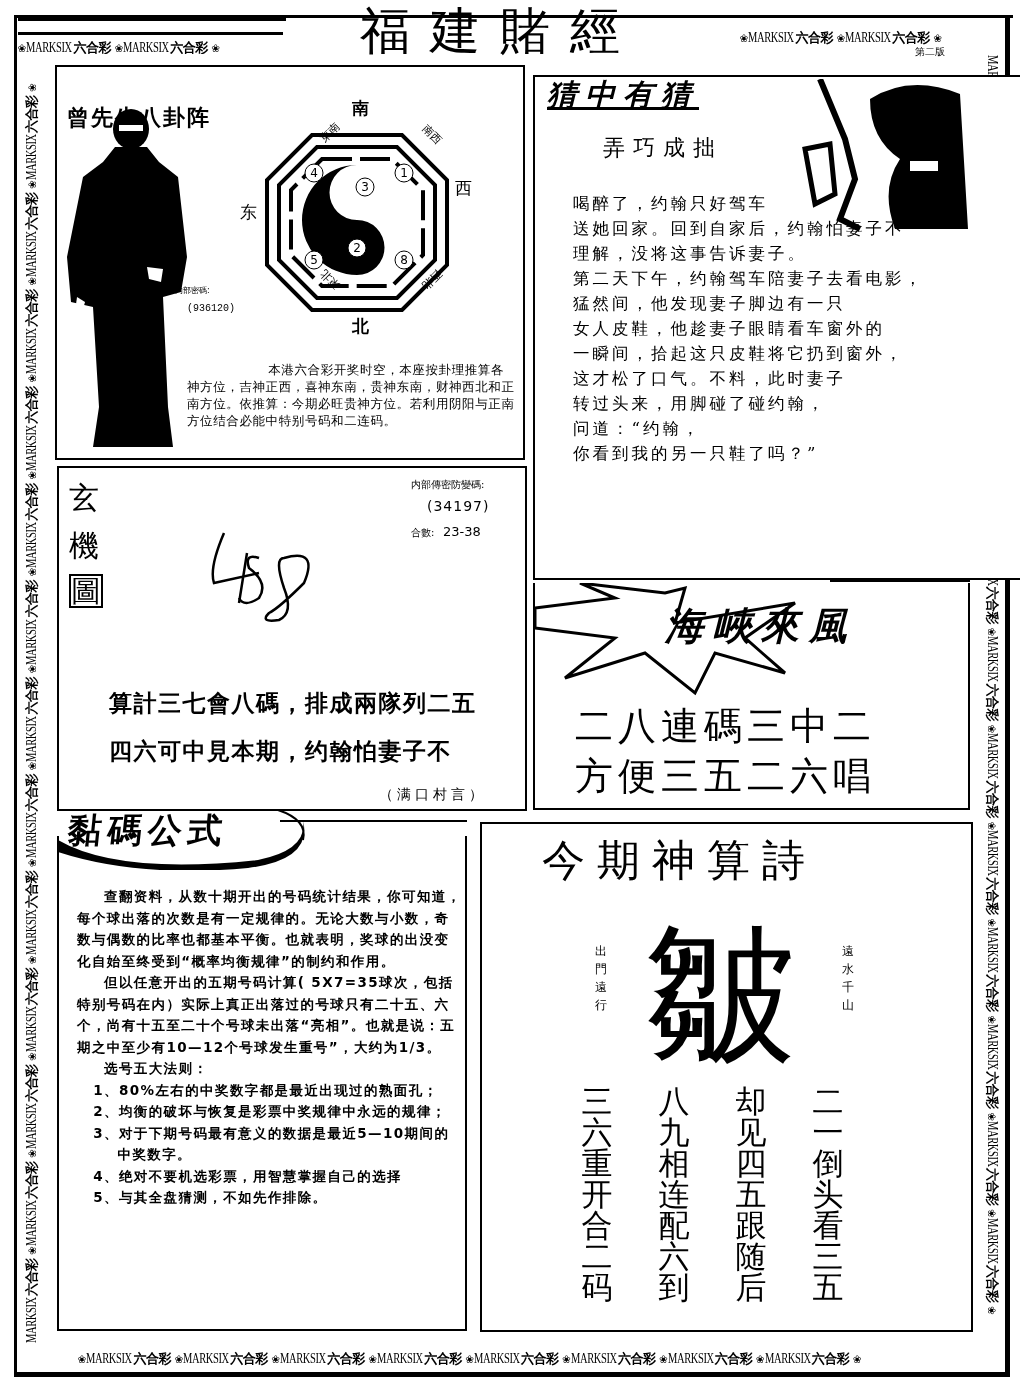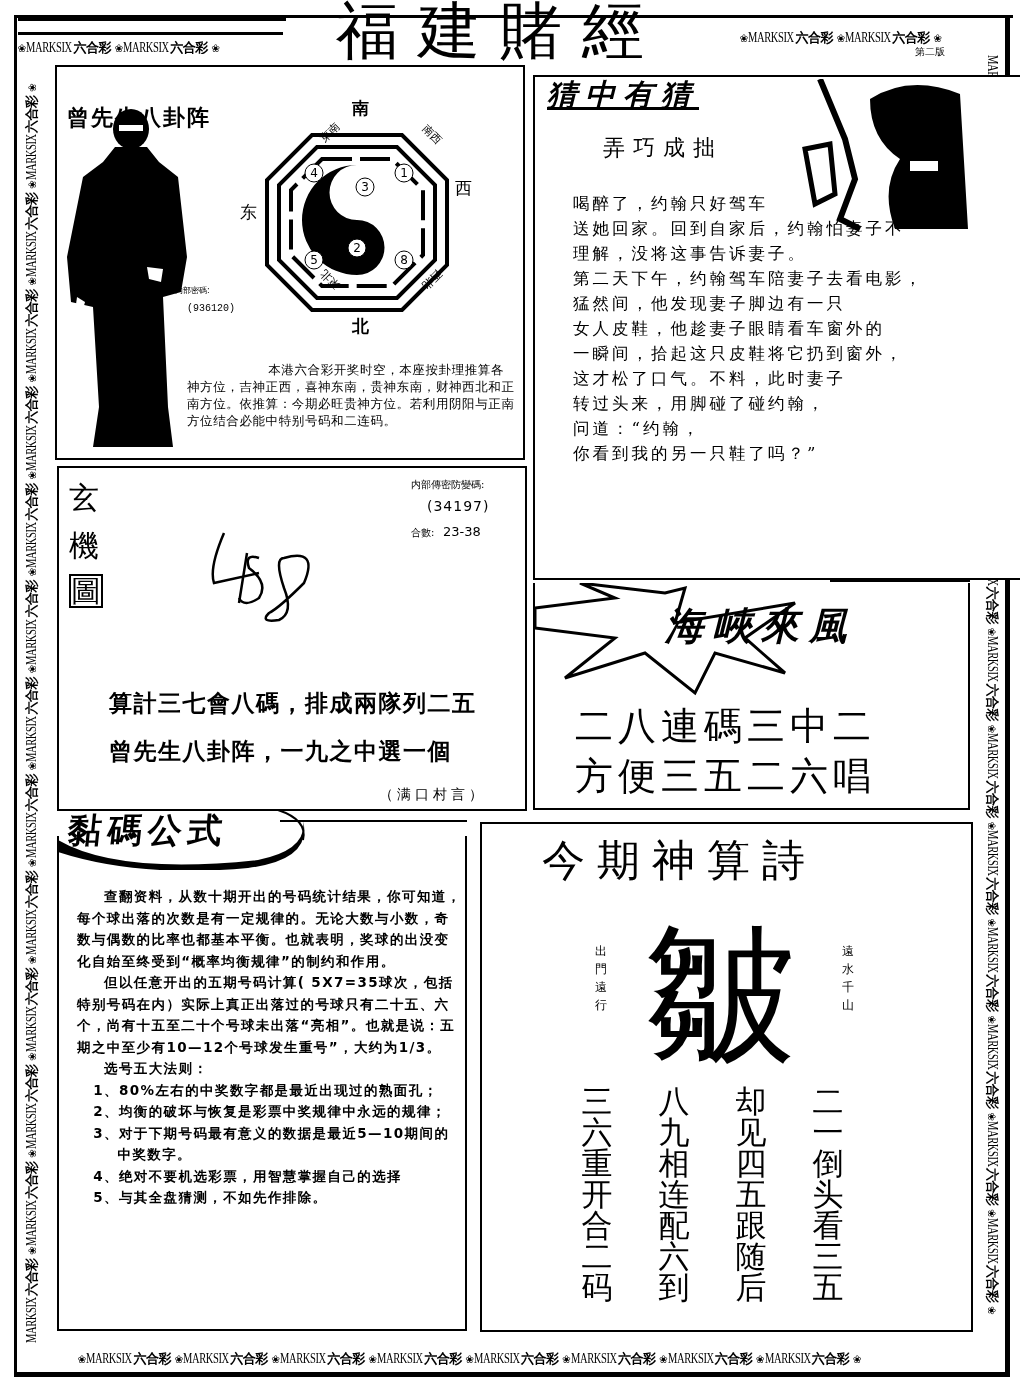--- a/index.html
+++ b/index.html
@@ -16,21 +16,21 @@
   .strip-h { position: absolute; height: 22px; white-space: nowrap; overflow: hidden; font-family: "Liberation Mono", monospace; font-size: 13px; letter-spacing: -0.5px; line-height: 22px; }
   .strip-v { position: absolute; width: 22px; overflow: hidden; }
   .strip-v .rot { position: absolute; left: 0; top: 0; white-space: nowrap; transform-origin: 0 0; transform: rotate(90deg) translateY(-20px); font-family: "Liberation Mono", monospace; font-size: 13px; letter-spacing: -0.5px; line-height: 20px; }
   .strip-v.left .rot { transform: rotate(-90deg) translateX(-100%); }
   .wm-unit { display: inline-block; }
   .wm-flower { display: inline-block; font-size: 13px; margin-right: 1px; }
   .wm-latin { font-family: "Liberation Serif", serif; font-size: 14px; transform: scaleX(0.75); display: inline-block; transform-origin: left center; margin-right: -16px; }
   .wm-cjk { font-weight: bold; font-size: 13px; margin-left: 2px; margin-right: 4px; }
 
   
-  #masthead { left: 300px; top: 2px; width: 400px; height: 58px; text-align: center; font-family: "DejaVu Serif", serif; font-size: 62px; letter-spacing: 20px; line-height: 58px; }
+  #masthead { left: 300px; top: 2px; width: 400px; height: 58px; text-align: center; font-family: "DejaVu Serif", serif; font-size: 50px; letter-spacing: 20px; line-height: 58px; }
   #edition { left: 915px; top: 45px; font-size: 10px; }
 
   
   #p-bagua { left: 55px; top: 65px; width: 470px; height: 395px; border-width: 2px; }
   #bagua-title { left: 10px; top: 4px; font-size: 22px; font-weight: bold; letter-spacing: 2px; margin-top: 32px; }
   #man { left: 6px; top: 40px; width: 130px; height: 345px; }
   #code1-label { left: 118px; top: 218px; font-size: 8px; }
   #code1 { left: 130px; top: 236px; font-size: 10px; font-family: "Liberation Mono", monospace; }
   #bagua-svg { left: 175px; top: 28px; width: 250px; height: 250px; }
   #bagua-text { left: 130px; top: 294px; width: 330px; font-size: 12.5px; line-height: 17px; letter-spacing: 0.6px; text-indent: 6.5em; }
@@ -198,21 +198,21 @@
   <div id="xj-codelabel" class="abs">内部傳密防變碼:</div>
   <div id="xj-code" class="abs">(34197)</div>
   <div id="xj-sum-label" class="abs">合數:</div>
   <div id="xj-sum" class="abs">23-38</div>
   <svg id="xj-hand" class="abs" viewBox="0 0 140 100">
     <path d="M25 5 Q10 40 15 55 L60 45 M48 25 L40 75" stroke="#000" stroke-width="2.5" fill="none"></path>
     <path d="M60 30 Q45 25 50 40 Q70 55 60 70 Q45 80 40 70" stroke="#000" stroke-width="2.5" fill="none"></path>
     <path d="M85 30 Q120 20 105 55 Q80 80 70 85 Q60 95 80 92 Q95 85 85 60 Q75 30 85 30 Z" stroke="#000" stroke-width="2.5" fill="none"></path>
   </svg>
   <div id="xj-poem1" class="xj-poem">算計三七會八碼，排成兩隊列二五</div>
-  <div id="xj-poem2" class="xj-poem">曾先生八卦阵，一九之中選一個</div>
+  <div id="xj-poem2" class="xj-poem">四六可中見本期，约翰怕妻子不</div>
   <div id="xj-attrib" class="abs">（满口村言）</div>
 </div>
 
 <div id="strait-topline" class="abs"></div>
 <div id="p-strait" class="frame">
   <svg id="burst" class="abs" viewBox="0 0 310 115">
     <polygon points="0,25 80,15 45,0 130,10 150,5 140,40 260,20 210,55 250,90 180,70 160,110 110,70 30,95 80,55 0,45" fill="#fff" stroke="#000" stroke-width="3"></polygon>
   </svg>
   <div id="strait-title" class="abs">海峽來風</div>
   <div id="strait-l1" class="strait-line">二八連碼三中二</div>

